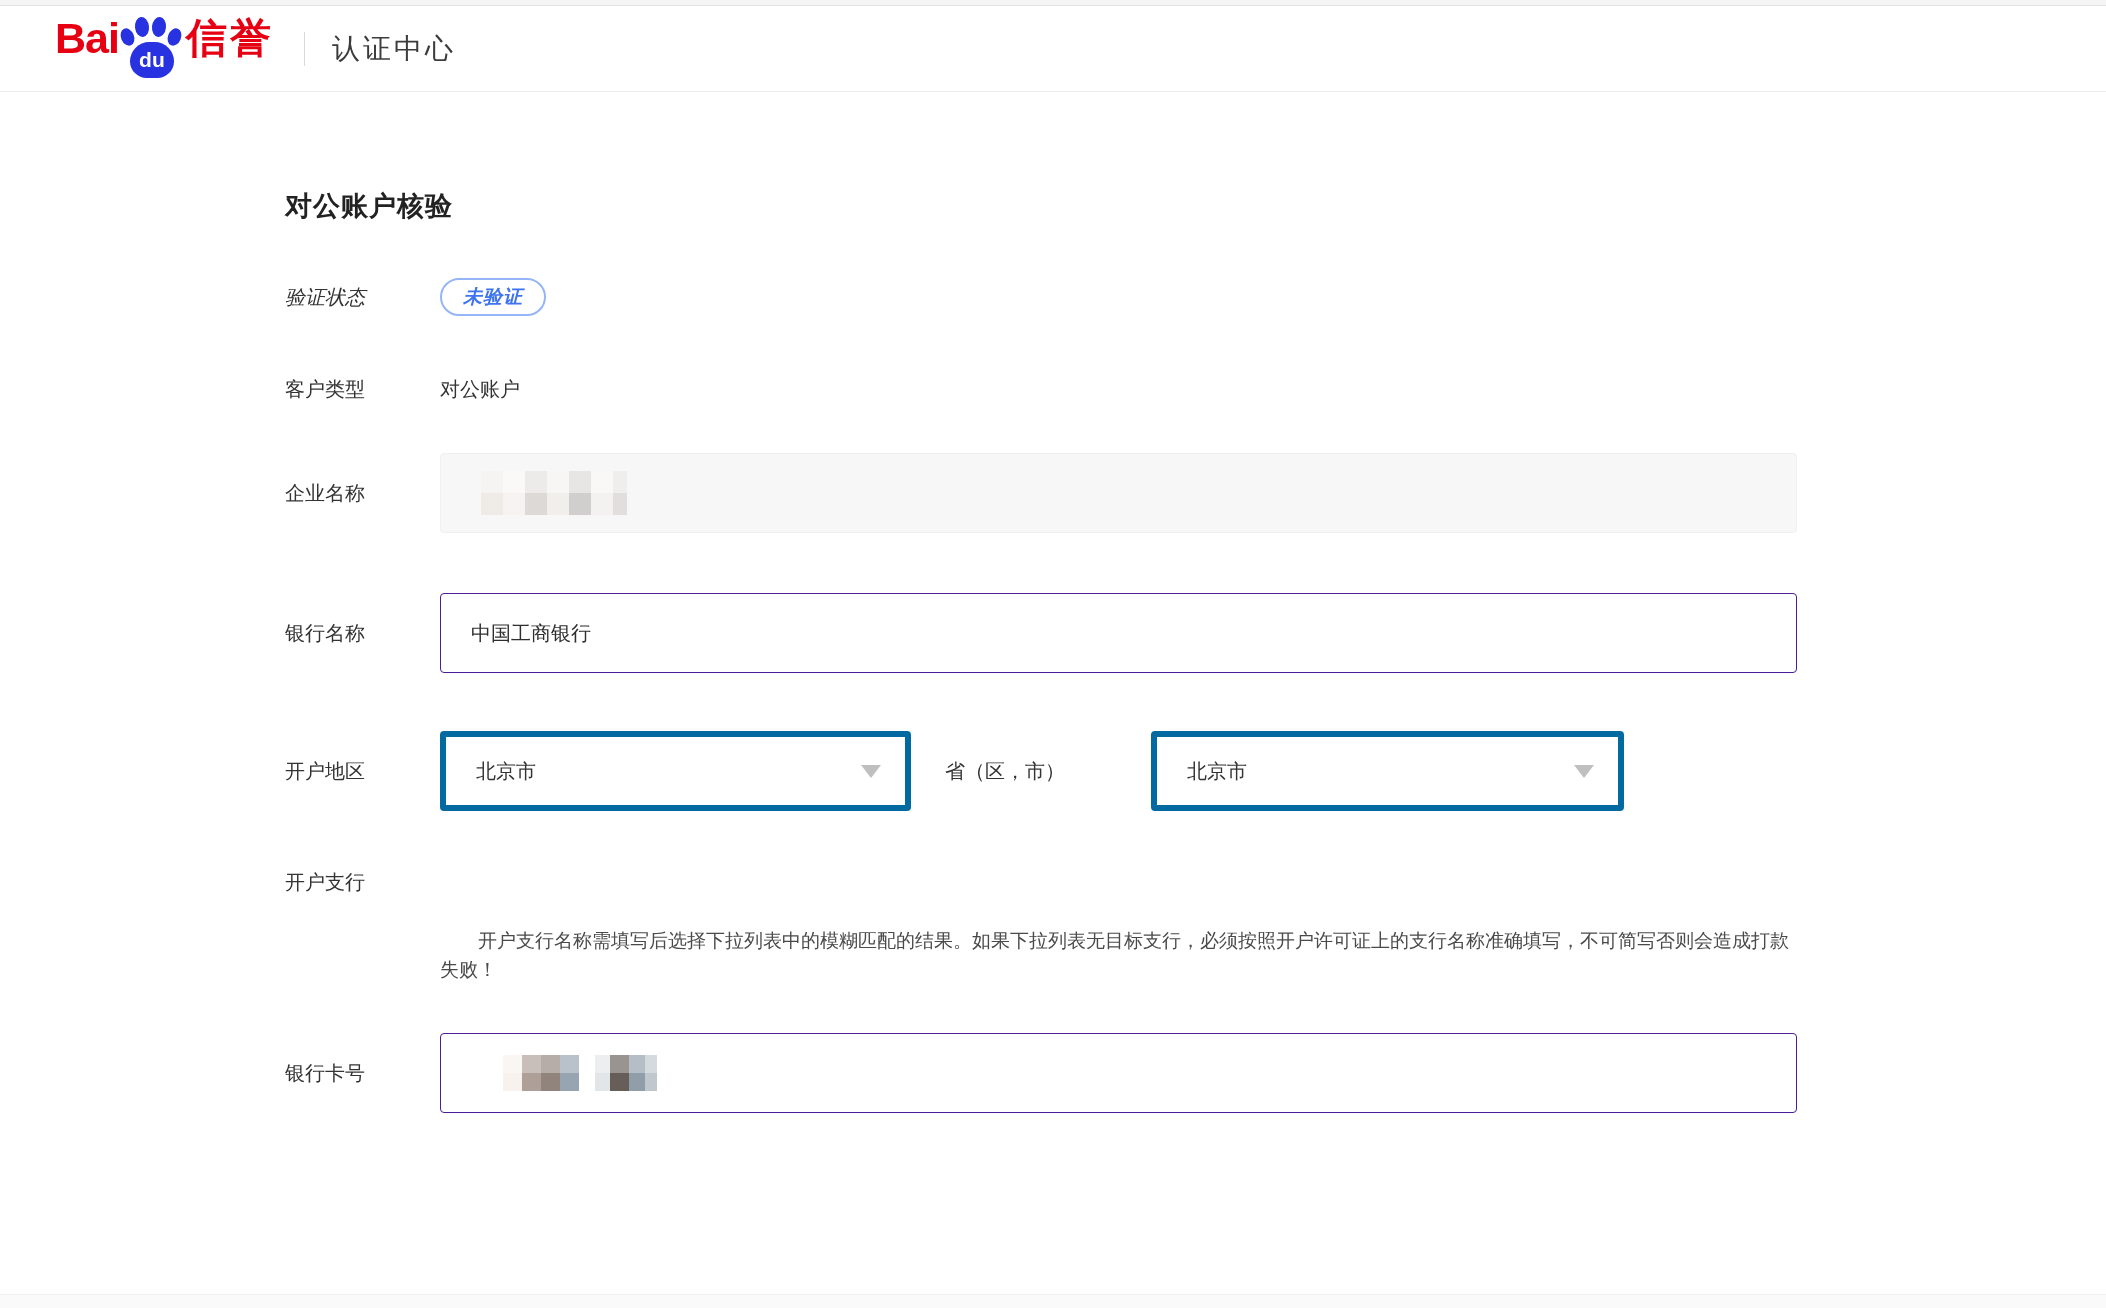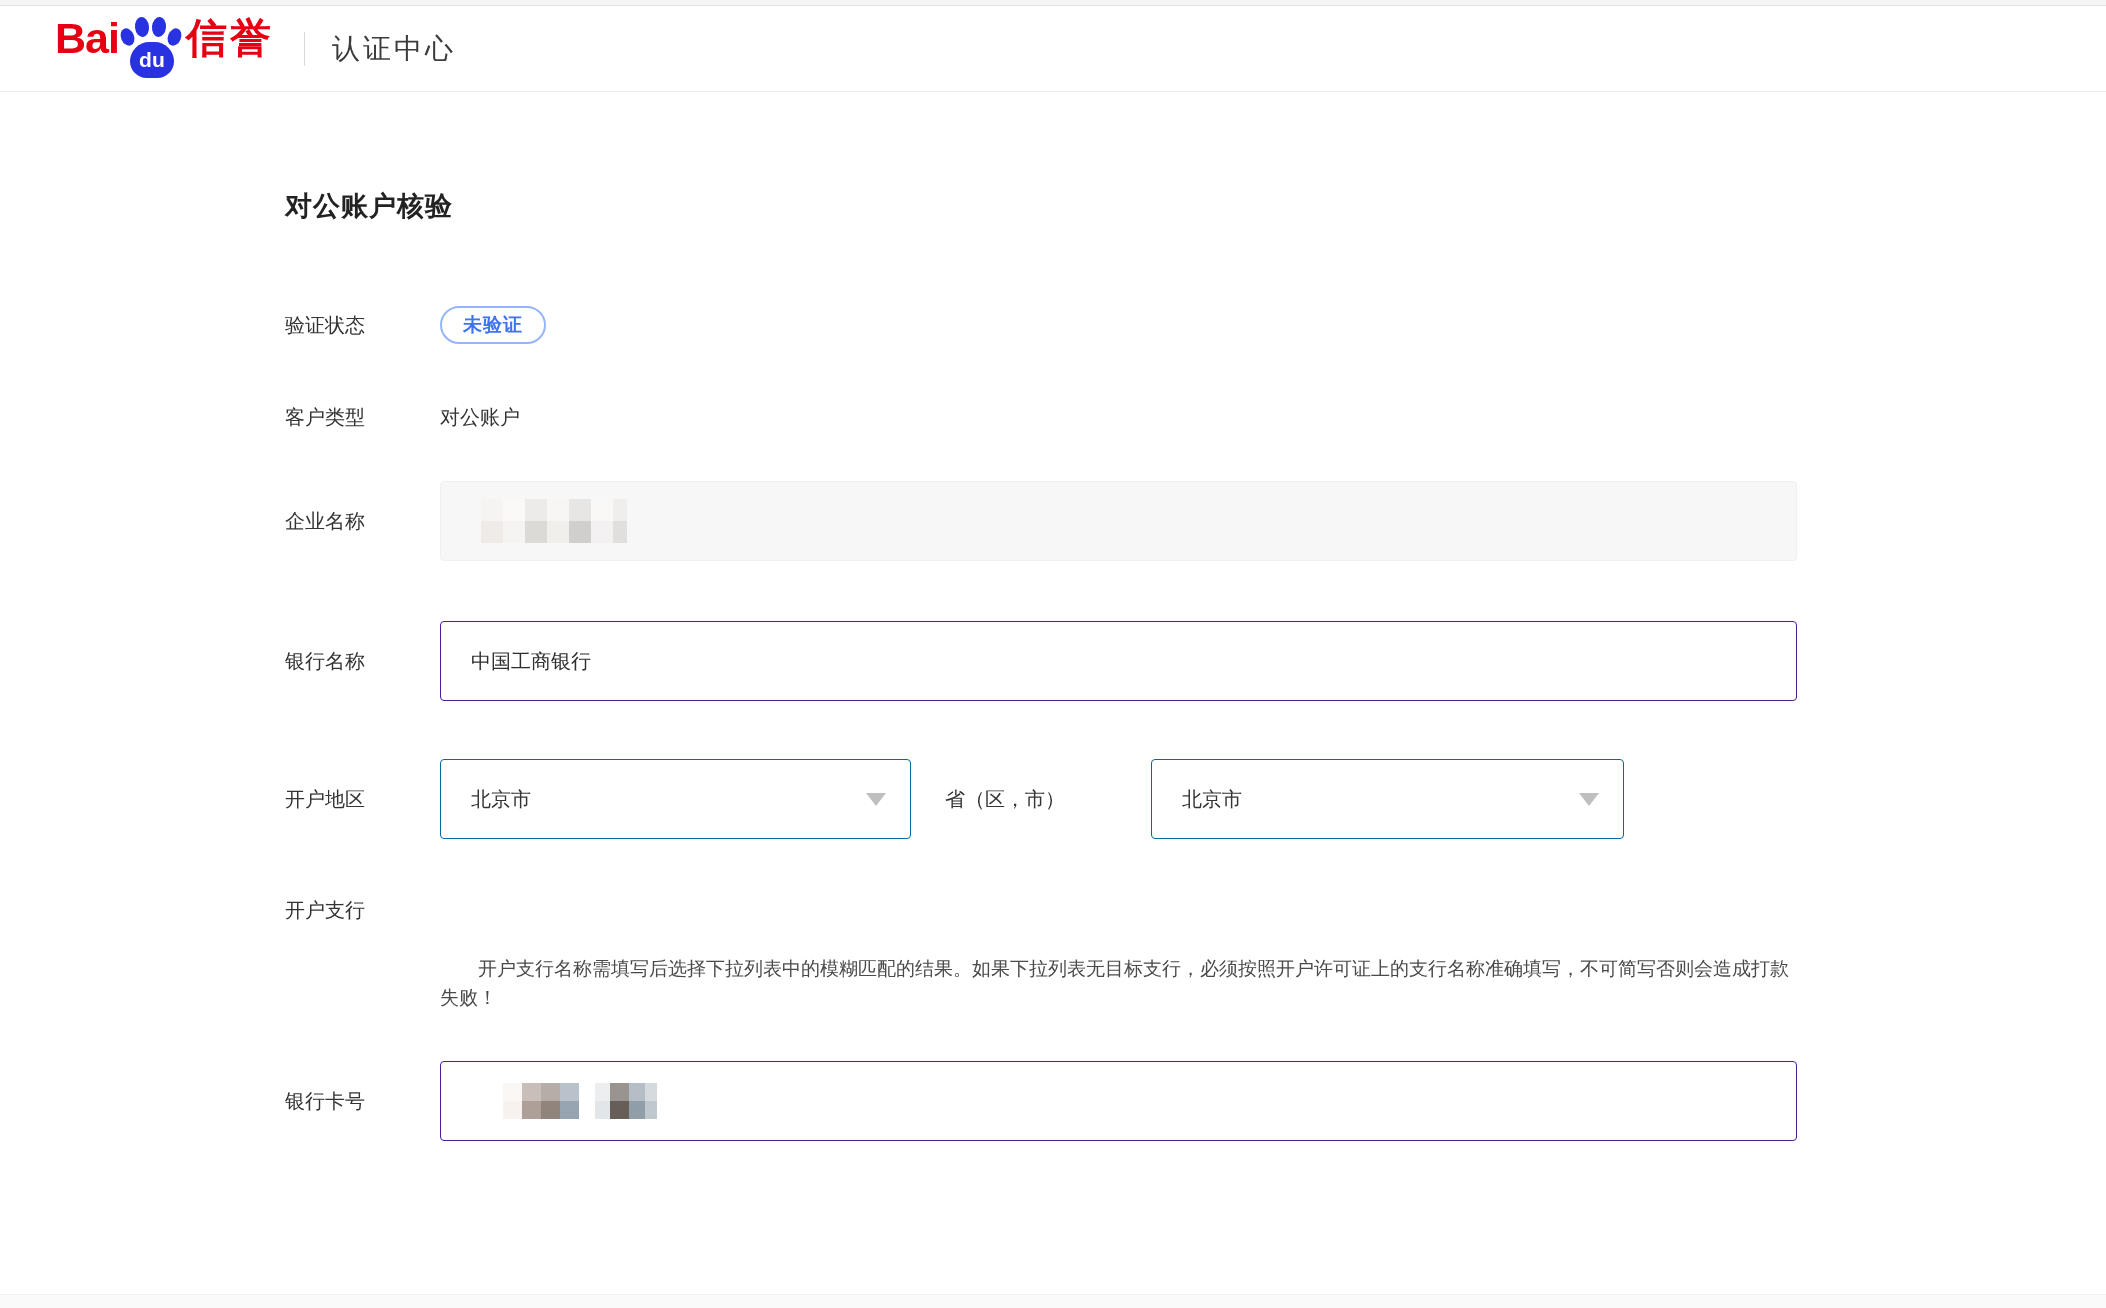--- a/index.html
+++ b/index.html
@@ -74,21 +74,21 @@
 
   
   .content { padding-left:285px; }
   .page-title { margin:96px 0 0; font-size:27px; font-weight:700; color:#222; letter-spacing:1px; }
 
   .row { display:flex; align-items:center; }
   .label { width:155px; flex:none; font-size:20px; color:#333; }
   .field { width:1357px; flex:none; }
   .value { font-size:20px; color:#333; }
 
-  .row-status   { margin-top:82px; height:38px; }
+  .row-status   { margin-top:54px; height:38px;font-style:italic; }
   .row-customer { margin-top:60px; }
   .row-company  { margin-top:50px; }
   .row-bank     { margin-top:60px; }
   .row-region   { margin-top:58px; }
   .row-branch   { margin-top:58px; }
   .row-card     { margin-top:49px; }
 
   .badge {
     display:inline-flex; align-items:center; height:34px; padding:0 21px;
     border:2px solid #96b5f8; border-radius:19px;
@@ -100,21 +100,21 @@
     border:1px solid #4c1d95; border-radius:4px; background:#fff;
     display:flex; align-items:center; padding:0 30px;
     font-size:20px; color:#2e2e2e;
   }
   .input-box.disabled { background:#f7f7f7; border-color:#f0f0f0; }
   input.input-box { display:block; font-family:inherit; outline:none; }
 
   .region-field { display:flex; align-items:center; }
   .select {
     position:relative; box-sizing:border-box; height:80px;
-    border:1px solid #0369a1; border-radius:4px; background:#fff;
+    border:6px solid #0369a1; border-radius:4px; background:#fff;
     display:flex; align-items:center; padding:0 50px 0 30px; cursor:pointer;
   }
   .sel-city { width:471px; }
   .sel-prov { width:473px; margin-left:86px; }
   .select-value { font-size:20px; color:#333; }
   .tri {
     position:absolute; right:24px; top:50%; margin-top:-6px; width:0; height:0;
     border-left:10px solid transparent; border-right:10px solid transparent;
     border-top:13px solid #bfbfbf;
   }

